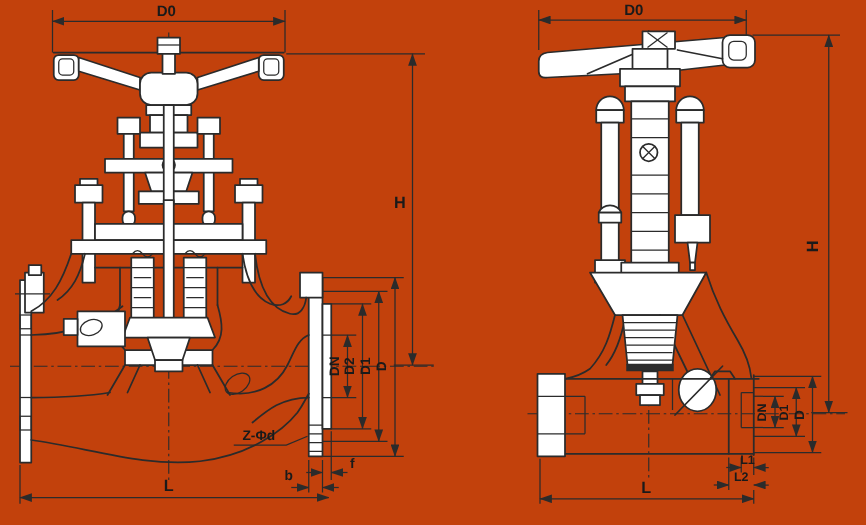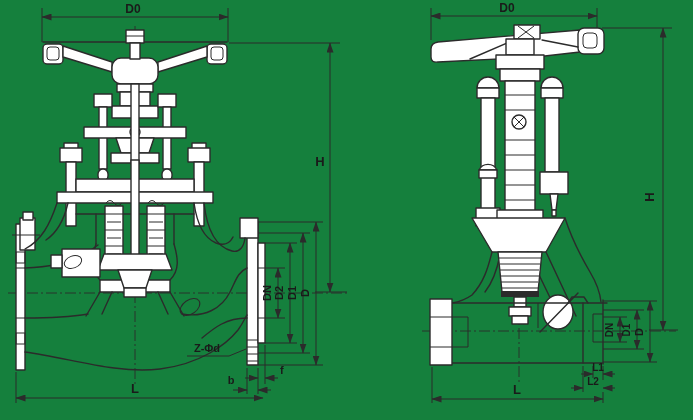--- a/index.html
+++ b/index.html
@@ -1,16 +1,16 @@
 <!DOCTYPE html>
 <html><head>
 <meta charset="utf-8">
 <style>
   html,body{margin:0;padding:0;background:#fff;}
-  #stage{position:relative;width:693px;height:420px;background:#15803d;overflow:hidden;
+  #stage{position:relative;width:693px;height:420px;background:#c2410c;overflow:hidden;
          font-family:"Liberation Sans",sans-serif;}
   svg{display:block;}
   text{fill:#1a1a1a;font-family:"Liberation Sans",sans-serif;font-weight:bold;}
   .body-ln{stroke:#2b2b2b;stroke-width:1.4;fill:none;stroke-linecap:round;stroke-linejoin:round;}
   .body-fill{stroke:#2b2b2b;stroke-width:1.4;fill:#ffffff;stroke-linejoin:round;}
   .thin{stroke:#2b2b2b;stroke-width:1;fill:none;}
   .dim{stroke:#2b2b2b;stroke-width:1;fill:none;}
   .cl{stroke:#2b2b2b;stroke-width:0.9;fill:none;stroke-dasharray:11 3 2 3;}
   .dark-fill{fill:#2b2b2b;stroke:none;}
   .lbl13{font-size:13px;}

